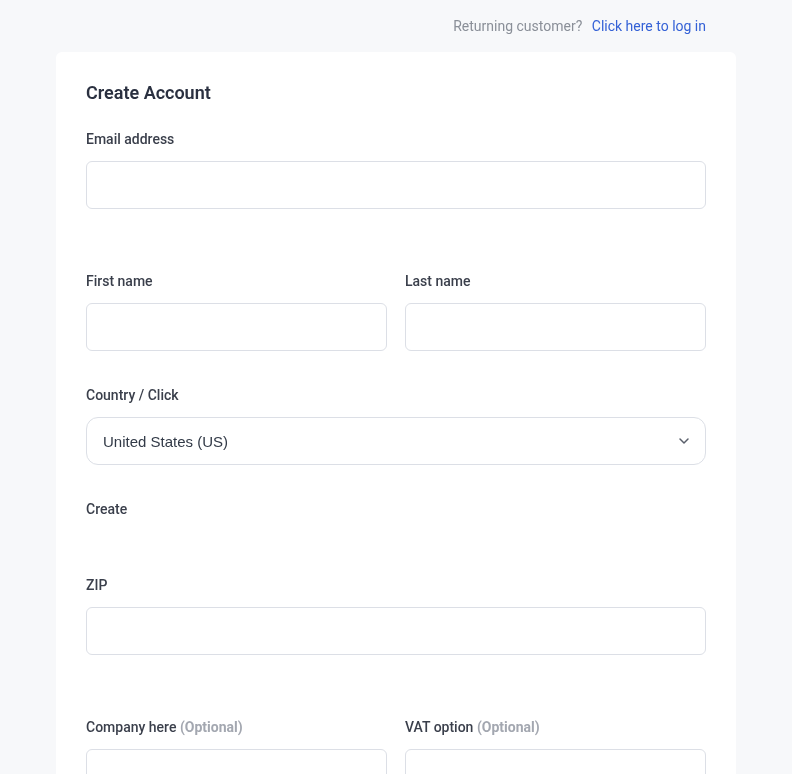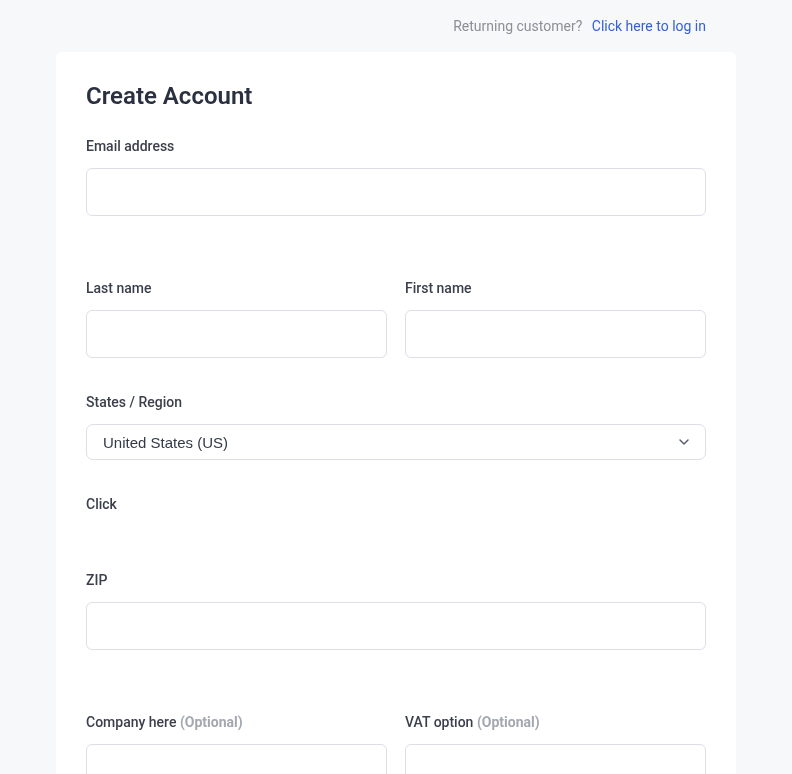--- a/index.html
+++ b/index.html
@@ -28,21 +28,21 @@
       text-decoration: none;
       margin-left: 6px;
     }
     .card {
       background: #ffffff;
       margin: 18px 56px 0 56px;
       border-radius: 6px;
       padding: 30px 30px 40px 30px;
     }
     .card-title {
-      font-size: 24px;
+      font-size: 18px;
       font-weight: 600;
       color: #2a3040;
       margin-bottom: 28px;
     }
     .field-group {
       margin-bottom: 36px;
     }
     .field-row {
       display: flex;
       gap: 18px;
@@ -73,23 +73,23 @@
       color: #323a47;
       background: #ffffff;
       outline: none;
     }
     .select-wrapper {
       position: relative;
       width: 100%;
     }
     .select-input {
       width: 100%;
-      height: 36px;
+      height: 48px;
       border: 1px solid #dcdfe6;
-      border-radius: 7px;
+      border-radius: 12px;
       padding: 0 40px 0 16px;
       font-size: 15px;
       color: #323a47;
       background: #ffffff;
       appearance: none;
       -webkit-appearance: none;
       -moz-appearance: none;
       outline: none;
       cursor: pointer;
     }
@@ -124,45 +124,45 @@
 <div class="card">
   <h2 class="card-title">Create Account</h2>
 
   <div class="field-group">
     <label class="field-label">Email address</label>
     <input type="text" class="text-input" value="" style="">
   </div>
 
   <div class="field-row">
     <div class="field-col">
-      <label class="field-label">Last name</label>
+      <label class="field-label">First name</label>
       <input type="text" class="text-input" value="" style="">
     </div>
     <div class="field-col">
-      <label class="field-label">First name</label>
+      <label class="field-label">Last name</label>
       <input type="text" class="text-input" value="" style="">
     </div>
   </div>
 
   <div class="field-group">
-    <label class="field-label">States / Region</label>
+    <label class="field-label">Country / Click</label>
     <div class="select-wrapper">
       <select class="select-input">
         <option>United States (US)</option>
       </select>
       <span class="select-icon">
         <svg width="12" height="12" viewBox="0 0 12 12" fill="none">
           <path d="M2 4 L6 8 L10 4" stroke="currentColor" stroke-width="1.5" stroke-linecap="round" stroke-linejoin="round"></path>
         </svg>
       </span>
     </div>
   </div>
 
   <div class="field-group state-group">
-    <label class="field-label">Click</label>
+    <label class="field-label">Create</label>
   </div>
 
   <div class="field-group">
     <label class="field-label">ZIP</label>
     <input type="text" class="text-input" value="" style="">
   </div>
 
   <div class="field-row">
     <div class="field-col">
       <label class="field-label">

